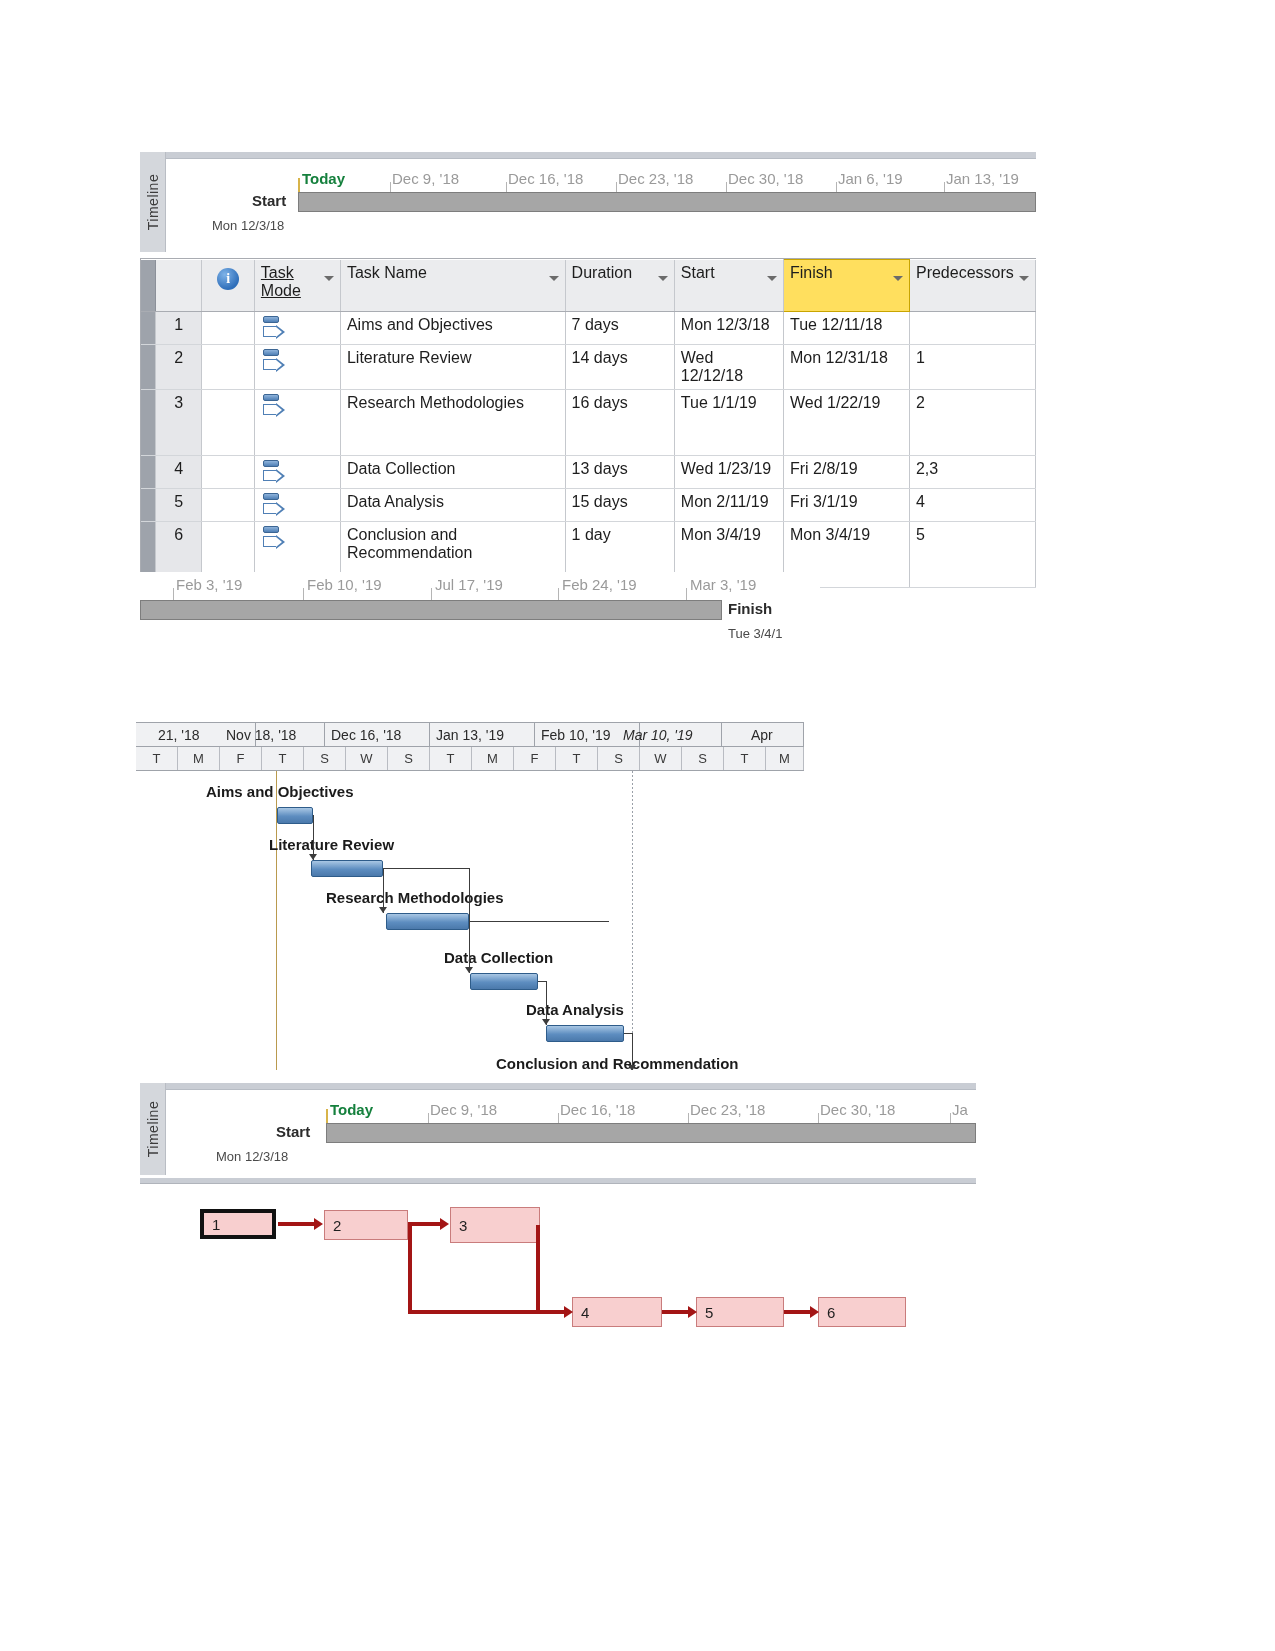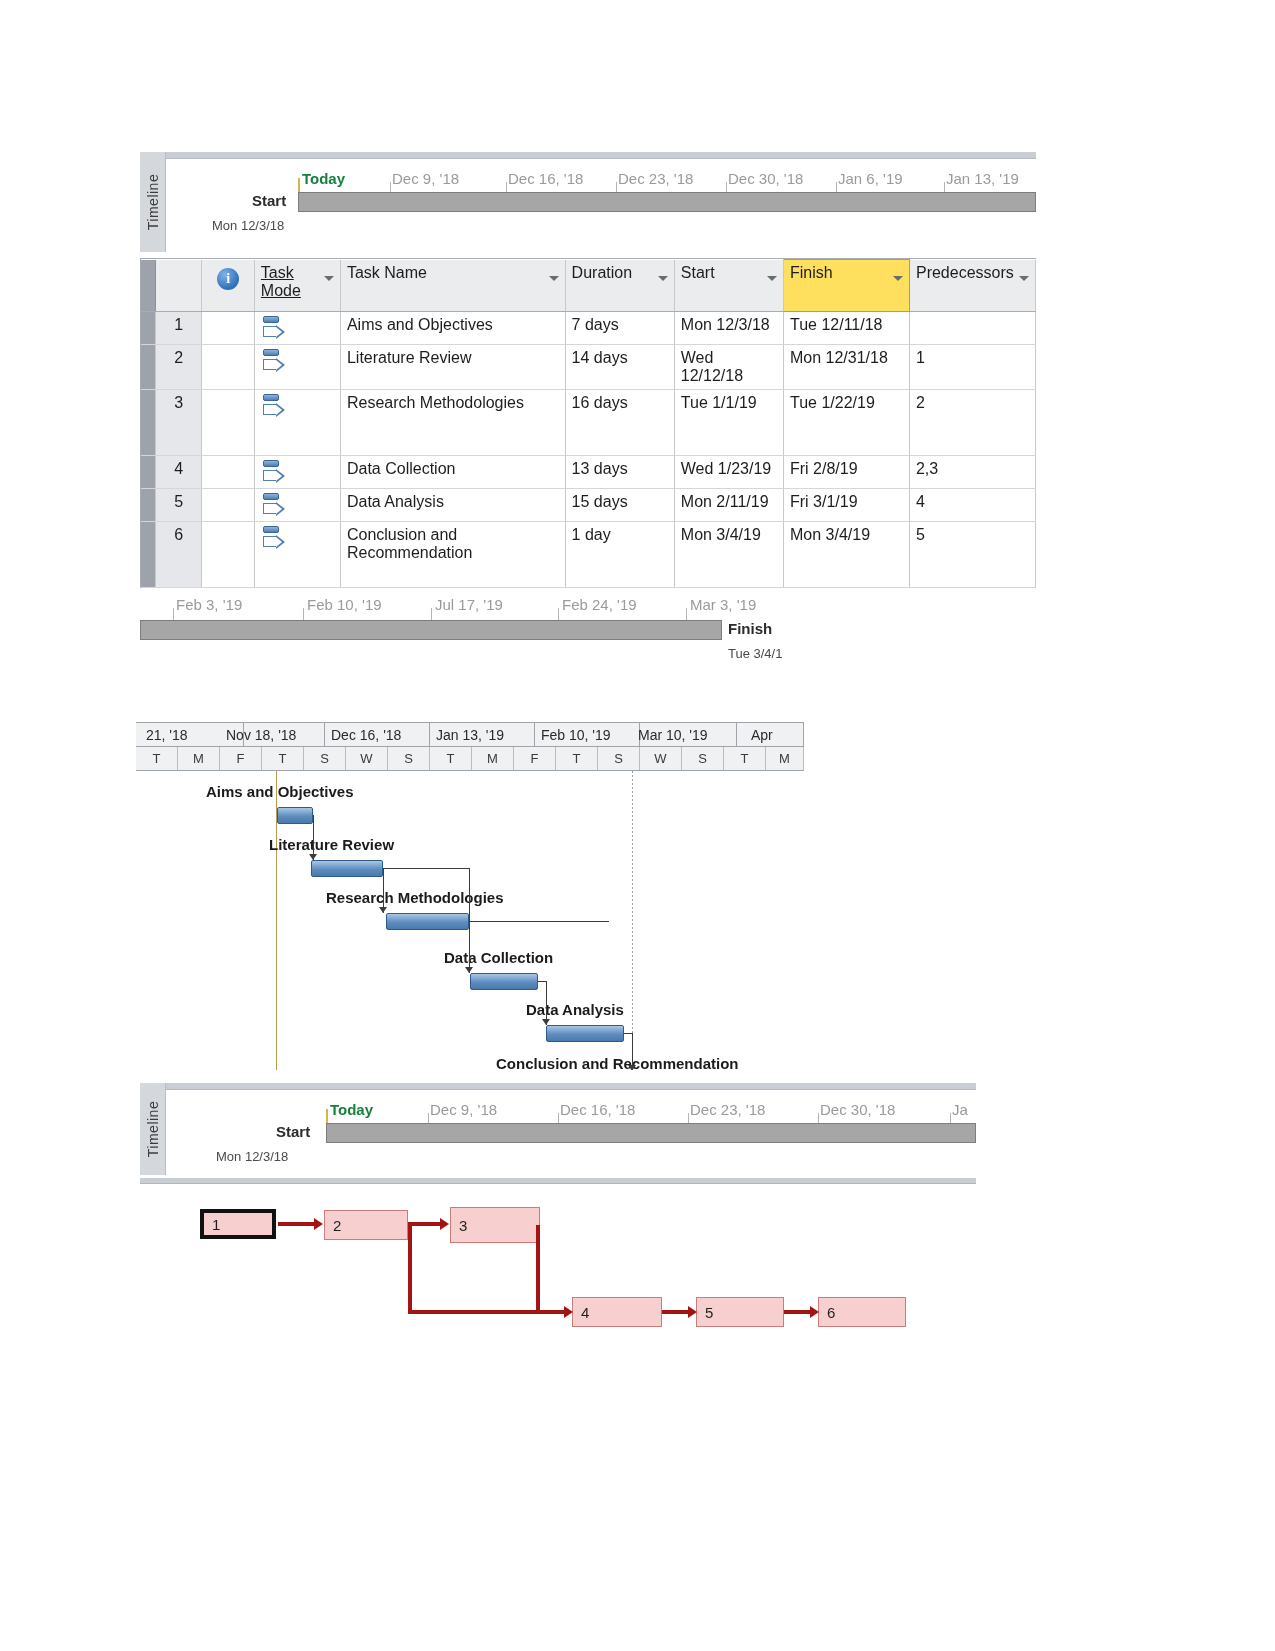--- a/index.html
+++ b/index.html
@@ -364,21 +364,21 @@
         <tr class="r-tall">
           <td class="gut"></td>
           <td class="idcell">3</td>
           <td></td>
           <td>
             <span class="mode-icon"><i class="pin"></i><i class="arrow"></i></span>
           </td>
           <td>Research Methodologies</td>
           <td>16 days</td>
           <td>Tue 1/1/19</td>
-          <td>Tue 1/22/19</td>
+          <td>Wed 1/22/19</td>
           <td>2</td>
         </tr>
 
         <tr class="r-norm">
           <td class="gut"></td>
           <td class="idcell">4</td>
           <td></td>
           <td>
             <span class="mode-icon"><i class="pin"></i><i class="arrow"></i></span>
           </td>
@@ -414,47 +414,47 @@
           <td>1 day</td>
           <td>Mon 3/4/19</td>
           <td>Mon 3/4/19</td>
           <td>5</td>
         </tr>
 
       </tbody>
     </table>
   </div>
 
-  <div class="timeline-band" style="left:140px; top:592px; width:680px; height:80px;">
+  <div class="timeline-band" style="left:140px; top:572px; width:680px; height:80px;">
     <div class="tl-tick" style="left:36px; top:4px;">Feb 3, '19</div>
     <div class="tl-tick" style="left:167px; top:4px;">Feb 10, '19</div>
     <div class="tl-tick" style="left:295px; top:4px;">Jul 17, '19</div>
     <div class="tl-tick" style="left:422px; top:4px;">Feb 24, '19</div>
     <div class="tl-tick" style="left:550px; top:4px;">Mar 3, '19</div>
 
     <div class="tl-tickmark" style="left:33px;  top:16px; height:14px;"></div>
     <div class="tl-tickmark" style="left:163px; top:16px; height:14px;"></div>
     <div class="tl-tickmark" style="left:291px; top:16px; height:14px;"></div>
     <div class="tl-tickmark" style="left:418px; top:16px; height:14px;"></div>
     <div class="tl-tickmark" style="left:546px; top:16px; height:14px;"></div>
 
     <div class="tl-bar" style="left:0px; top:28px; width:582px;"></div>
     <div class="tl-label-start" style="left:588px; top:28px;">Finish</div>
     <div class="tl-label-date" style="left:588px; top:54px;">Tue 3/4/1</div>
   </div>
 
   <div id="gantt">
 
     <div class="gh-row" style="top:0; height:24px;">
-      <div class="gh-cell" style="left:4px;   width:104px;">21, '18</div>
+      <div class="gh-cell" style="left:16px;   width:104px;">21, '18</div>
       <div class="gh-cell" style="left:84px;  width:105px;">Nov 18, '18</div>
       <div class="gh-cell" style="left:189px; width:105px;">Dec 16, '18</div>
       <div class="gh-cell" style="left:294px; width:105px;">Jan 13, '19</div>
       <div class="gh-cell" style="left:399px; width:105px;">Feb 10, '19</div>
-      <div class="gh-cell" style="left:496px; width:105px;">Mar 10, '19</div>
+      <div class="gh-cell" style="left:481px; width:105px;font-style:italic;">Mar 10, '19</div>
       <div class="gh-cell" style="left:609px; width:59px;">Apr</div>
     </div>
 
     <div class="gh-row" style="top:24px; height:24px;">
       <div class="gd-cell" style="left:0px;   width:42px;">T</div>
       <div class="gd-cell" style="left:42px;  width:42px;">M</div>
       <div class="gd-cell" style="left:84px;  width:42px;">F</div>
       <div class="gd-cell" style="left:126px; width:42px;">T</div>
       <div class="gd-cell" style="left:168px; width:42px;">S</div>
       <div class="gd-cell" style="left:210px; width:42px;">W</div>

